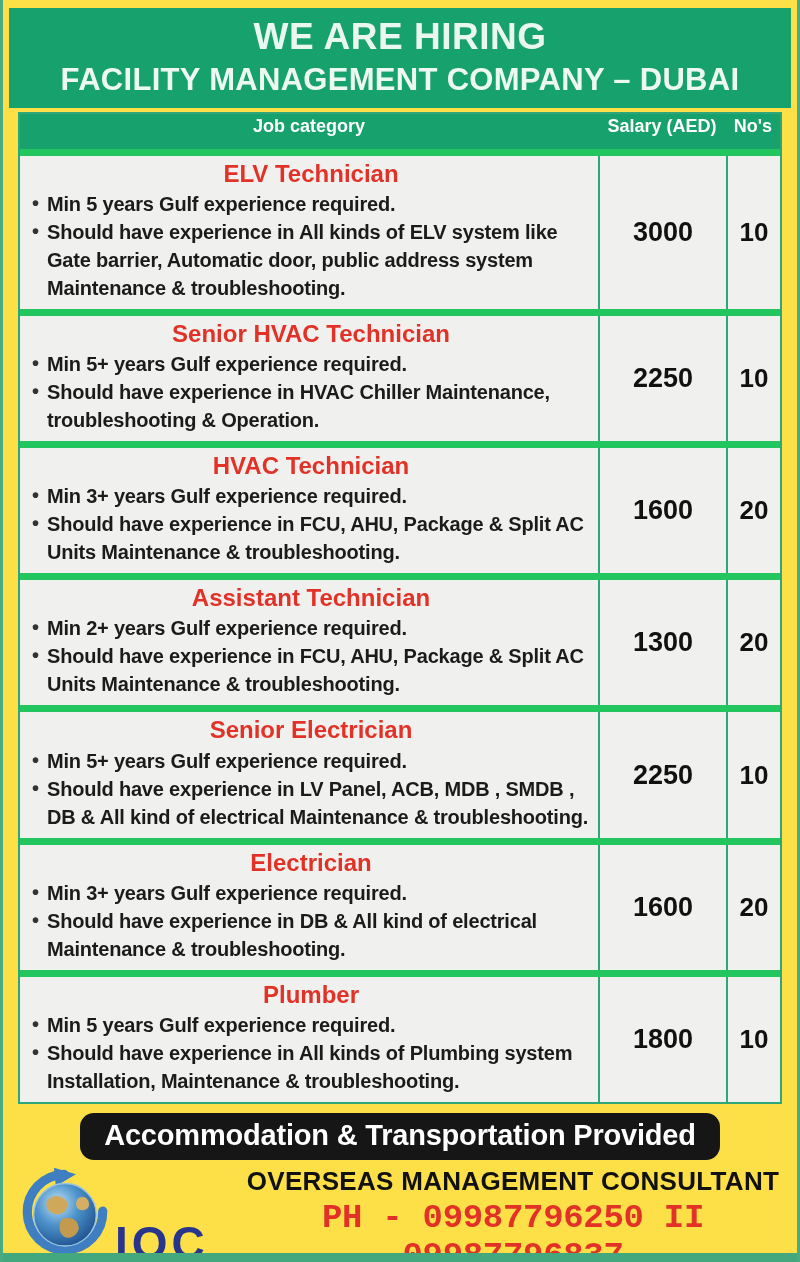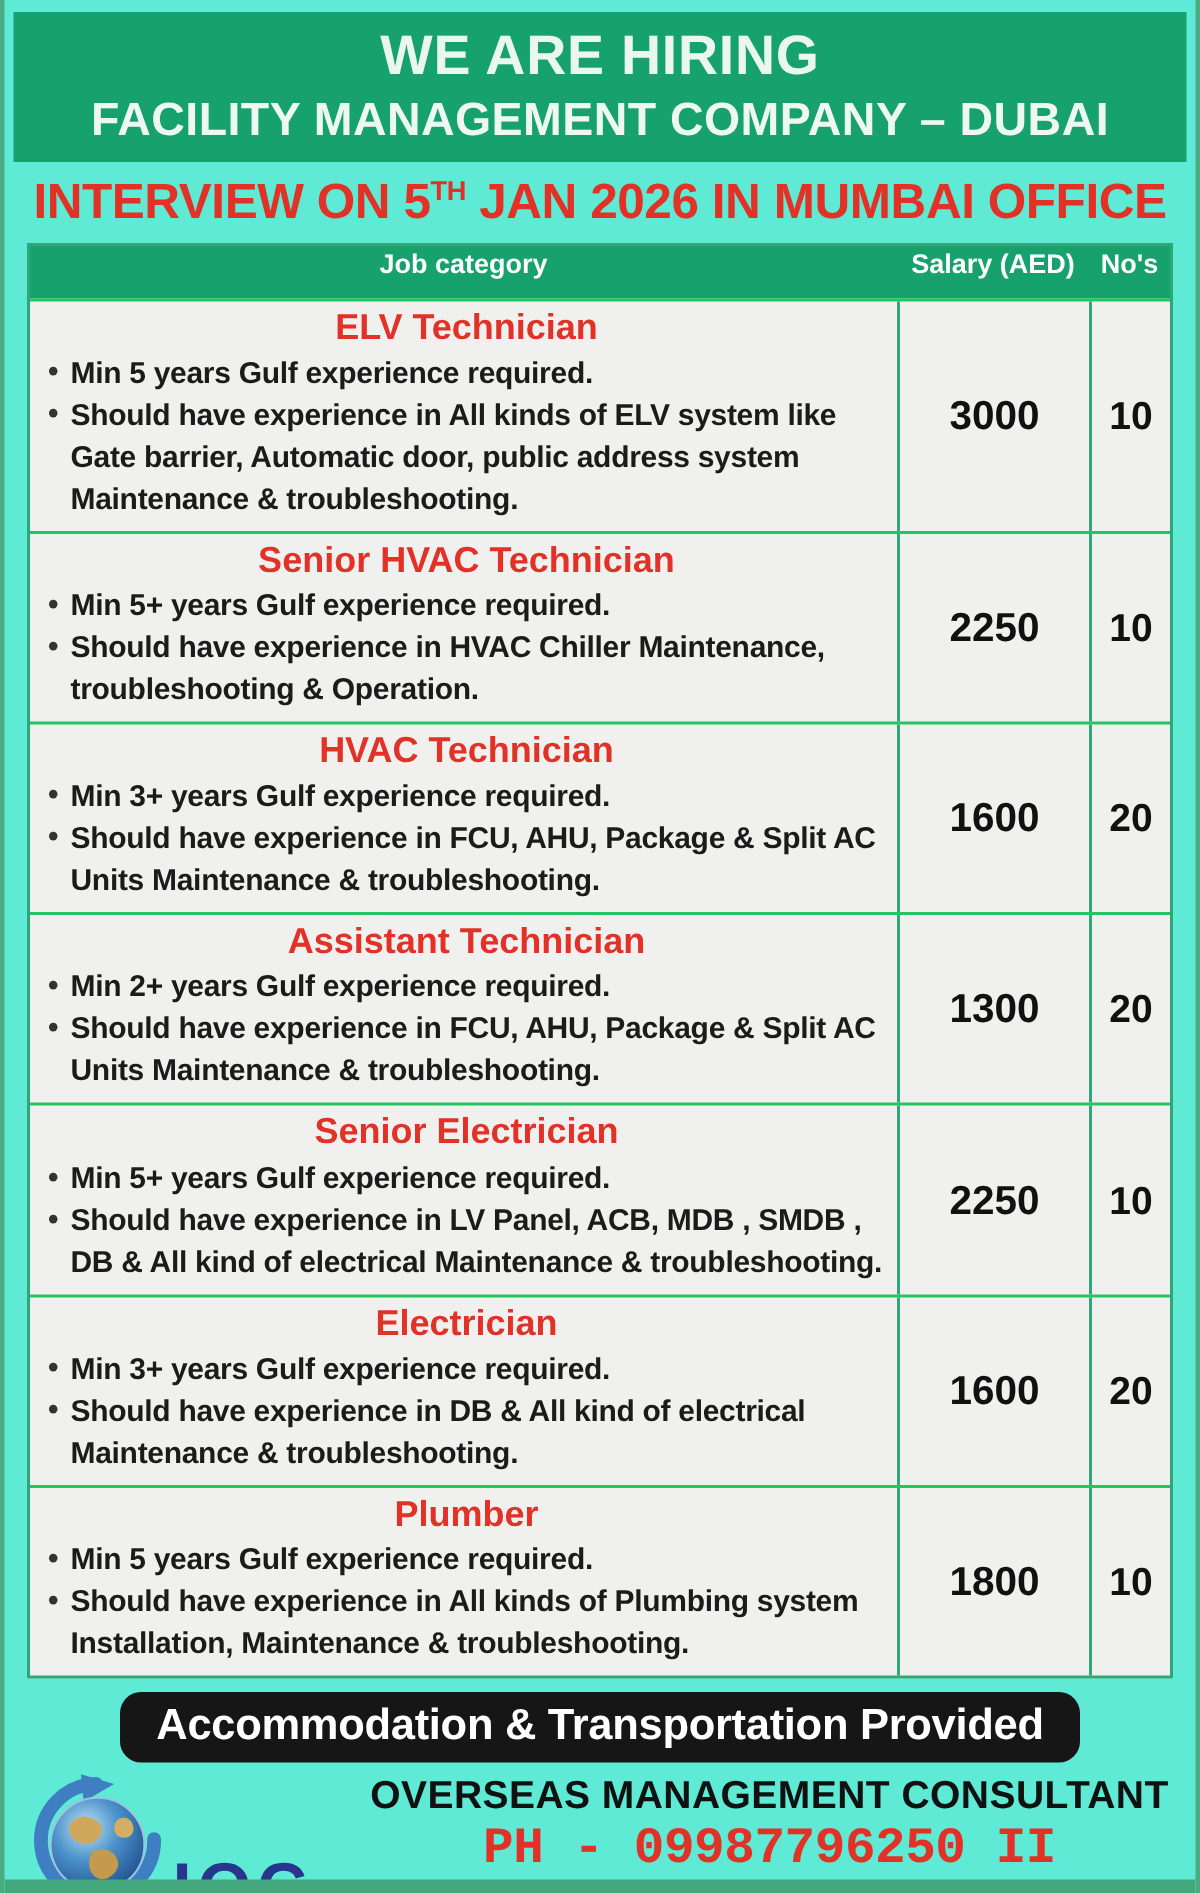--- a/index.html
+++ b/index.html
@@ -1,20 +1,20 @@
 <!DOCTYPE html>
 <html><head>
 <meta charset="utf-8">
 <style>
   * { margin:0; padding:0; box-sizing:border-box; }
   body { background:#d9d9d9; font-family:"Liberation Sans","DejaVu Sans",sans-serif; }
 
   .poster{
     position:relative; width:800px; height:1262px; margin:0 auto;
-    background:#5eead4; overflow:hidden;
+    background:#fde047; overflow:hidden;
     border-left:3px solid #4aab82; border-right:3px solid #4aab82;
   }
 
   
   .green-header{
     margin:8px 6px 0 6px; background:#16a16d; text-align:center;
     padding:8px 4px 10px 4px;
   }
   .hire-line{ color:#eaf7f0; font-size:37px; font-weight:800; letter-spacing:.5px; line-height:1.15; }
   .company-line{ color:#eef8f2; font-size:31px; font-weight:800; letter-spacing:.3px; line-height:1.2; margin-top:2px; }
@@ -27,21 +27,21 @@
 
   
   .jobs-table{
     margin:4px 15px 0 15px; border:2px solid #2fa578; background:#f0f0ee;
   }
   .thead, .trow{ display:grid; grid-template-columns:1fr 128px 54px; }
   .thead{
     background:#16a16d; color:#ffffff; font-weight:700; font-size:18px;
   }
   .thead .th{ text-align:center; padding:2px 4px 12px 4px; }
-  .trow{ border-top:2px solid #22c55e; }
+  .trow{ border-top:7px solid #22c55e; }
   .job-cell{ padding:2px 6px 7px 10px; }
   .job-title{
     text-align:center; color:#e23227; font-weight:800; font-size:24px; line-height:1.3;
   }
   .bullets{ list-style:none; margin-top:1px; }
   .bullets li{
     position:relative; padding-left:17px; font-size:20px; font-weight:600;
     color:#1b1b1b; line-height:1.4; letter-spacing:-.2px;
   }
   .bullets li::before{ content:"•"; position:absolute; left:2px; top:-1px; color:#333; }
@@ -82,21 +82,20 @@
 </head>
 <body>
 
 <div class="poster">
 
   <div class="green-header">
     <div class="hire-line">WE ARE HIRING</div>
     <div class="company-line">FACILITY MANAGEMENT COMPANY – DUBAI</div>
   </div>
 
-  <div class="interview-line"><span>INTERVIEW ON 5</span><sup>TH</sup><span> JAN 2026 IN MUMBAI OFFICE</span></div>
 
   <div class="jobs-table">
     <div class="thead">
       <div class="th">Job category</div>
       <div class="th">Salary (AED)</div>
       <div class="th">No's</div>
     </div>
     <div id="table-body">
   <div class="trow">
     <div class="cell job-cell">

